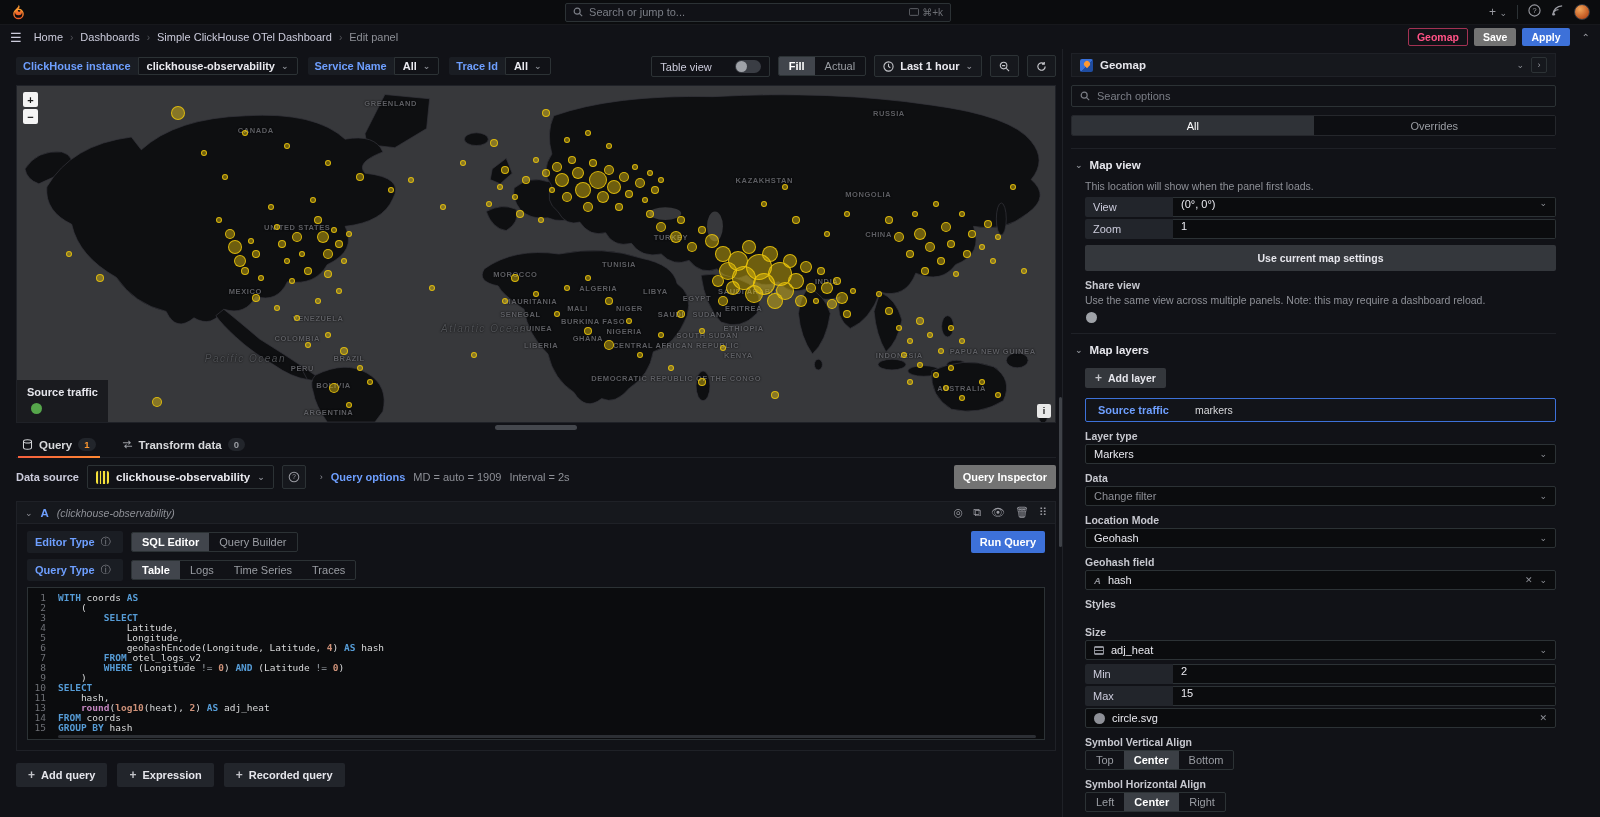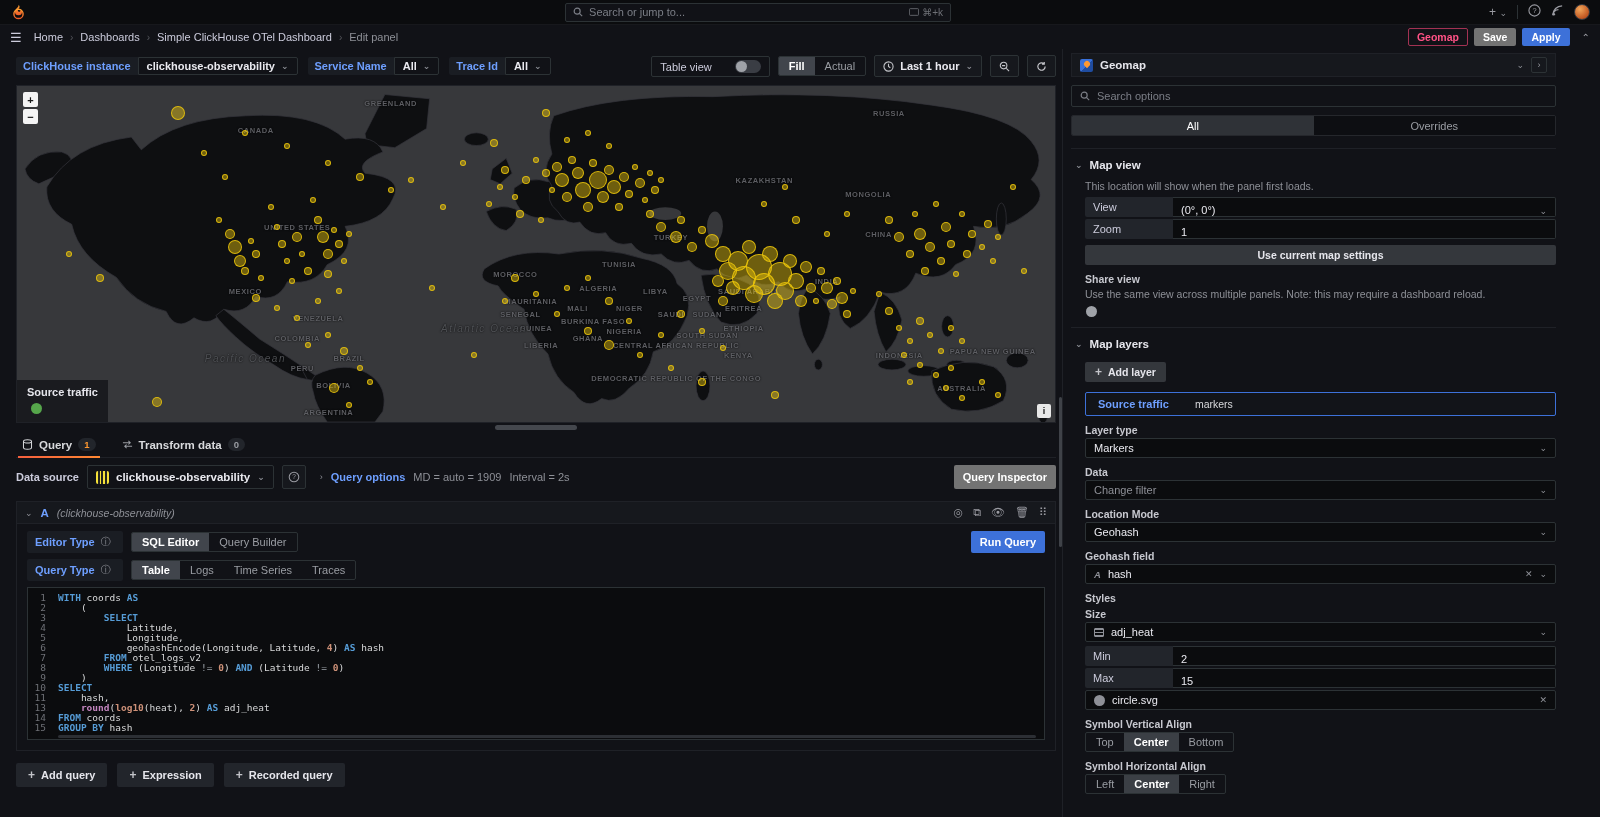--- a/index.html
+++ b/index.html
@@ -128,26 +128,26 @@
   .opt-tabs { margin-top:8px; display:flex; border:1px solid #25272c; border-radius:2px; overflow:hidden; height:21px; }
   .opt-tab { flex:1; display:flex; align-items:center; justify-content:center; font-size:11px; color:#9a9da3; background:#0d0e12; cursor:pointer; }
   .opt-tab.sel { background:#2f3237; color:#fff; }
   .opt-section { border-top:1px solid #1f2127; margin-top:12px; padding-top:8px; }
   .sec-title { display:flex; align-items:center; gap:7px; font-size:11.5px; font-weight:bold; color:#e6e6ec; padding:2px 0 6px 4px; cursor:pointer; }
   .sec-body { padding:2px 0 10px 14px; }
   .fld-label { font-size:10.5px; font-weight:bold; color:#c7c8cf; margin:8px 0 2px; }
   .fld-desc { font-size:10.5px; color:#8e9097; margin-bottom:4px; line-height:1.35; max-width:420px; }
   .inline-row { display:flex; margin-bottom:2px; }
   .inline-row .il { background:#22252b; min-width:88px; display:flex; align-items:center; padding:0 8px; font-size:11px; color:#ccccdc; border-radius:2px 0 0 2px; height:20px; }
-  .inline-row .iv { flex:1; height:20px; background:#0b0c0e; border:1px solid #2c3235; border-left:none; border-radius:0 2px 2px 0; display:flex; align-items:flex-end; padding:0 8px; }
+  .inline-row .iv { flex:1; height:20px; background:#0b0c0e; border:1px solid #2c3235; border-left:none; border-radius:0 2px 2px 0; display:flex; align-items:flex-start; padding:0 8px; }
   .inline-row .iv input { width:100%; background:transparent; border:none; outline:none; color:#eaeaf0; font-size:11px; }
   .select { height:20px; background:#0b0c0e; border:1px solid #2c3235; border-radius:2px; display:flex; align-items:center; gap:7px; padding:0 8px; font-size:11px; color:#eaeaf0; cursor:pointer; }
   .select .grow { flex:1; }
   .select .muted { color:#8e9097; }
-  .wide-btn { margin-top:4px; height:20px; width:100%; background:#34373c; border:none; border-radius:2px; color:#e6e6ec; font-size:10.5px; font-weight:bold; cursor:pointer; }
+  .wide-btn { margin-top:4px; height:26px; width:100%; background:#34373c; border:none; border-radius:2px; color:#e6e6ec; font-size:10.5px; font-weight:bold; cursor:pointer; }
   .small-btn { margin:4px 0 10px; height:20px; background:#34373c; border-radius:2px; display:inline-flex; align-items:center; gap:6px; padding:0 10px; font-size:10.5px; font-weight:bold; color:#e6e6ec; cursor:pointer; }
   .layer-row { border:1px solid #3d71d9; border-radius:2px; height:24px; display:flex; align-items:center; gap:26px; padding:0 12px; background:#121419; margin-bottom:4px; cursor:pointer; }
   .layer-name { color:#6e9fff; font-size:11px; font-weight:bold; }
   .layer-kind { color:#d8d9dc; font-size:10.5px; }
   .mini-seg { display:inline-flex; border:1px solid #2c3235; border-radius:2px; overflow:hidden; height:20px; }
   .mini-seg .mopt { padding:0 10px; display:flex; align-items:center; font-size:11px; color:#9a9da3; cursor:pointer; }
   .mini-seg .mopt.sel { background:#3b3f45; color:#fff; font-weight:bold; }
   .xchev { display:flex; gap:7px; color:#8e9097; font-size:9px; align-items:center; }
   .fld-ico { color:#8e9097; font-size:9.5px; font-style:italic; font-weight:bold; }
   .grid-ico { width:10px; height:9px; border:1px solid #8e9097; border-radius:1px; background:linear-gradient(#8e9097 1px,transparent 1px) 0 3px/100% 3px; }
@@ -772,21 +772,21 @@
         <div class="select">
           <span class="fld-ico">A</span>
           <span class="grow">hash</span>
           <span class="xchev">
               <span>✕</span>
               <span>⌄</span>
             </span>
         </div>
 
         <div class="fld-label">Styles</div>
-        <div class="fld-label" style="margin-top:4px;">Size</div>
+        <div class="fld-label" style="margin-top:16px;">Size</div>
         <div class="select">
           <span class="grid-ico"></span>
           <span class="grow">adj_heat</span>
           <span class="chev">⌄</span>
         </div>
         <div class="inline-row" style="margin-top:4px;">
           <span class="il">Min</span>
           <span class="iv">
               <input value="2" style="">
             </span>

